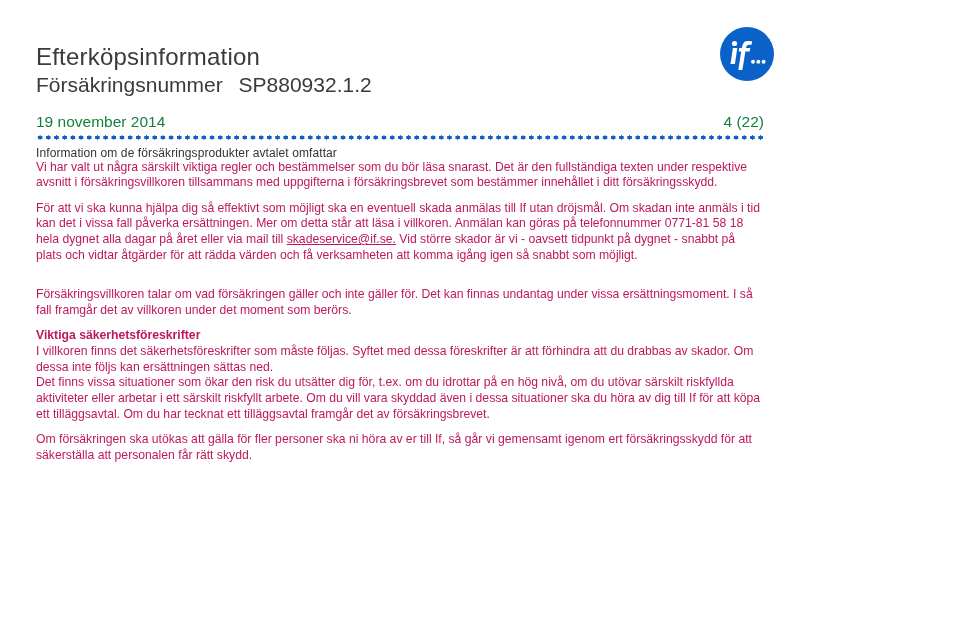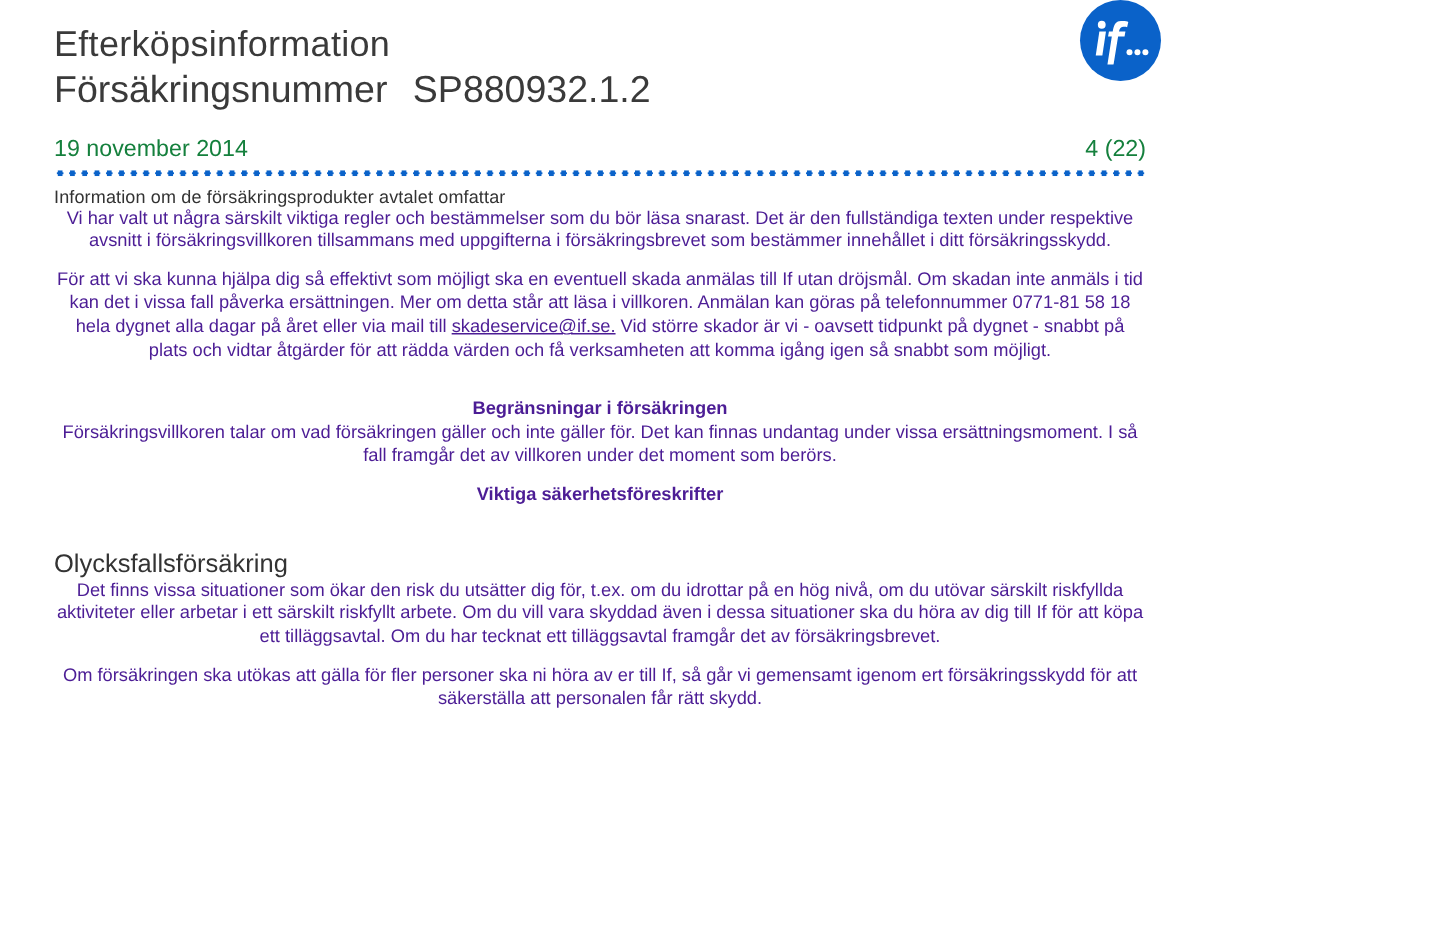--- a/index.html
+++ b/index.html
@@ -12,30 +12,31 @@
     font-family: "Segoe UI", "Helvetica Neue", Arial, sans-serif;
     color: #222;
     position: relative;
     overflow: hidden;
   }
   .page {
     position: relative;
     padding: 16px 36px 10px 36px;
     box-sizing: border-box;
     width: 800px;
+    margin-top: 27px;
   }
   .header-title {
     font-size: 24px;
     color: #3a3a3a;
     font-weight: 400;
     line-height: 1.15;
     letter-spacing: 0.2px;
   }
   .header-sub {
-    font-size: 25px;
+    font-size: 21px;
     color: #3a3a3a;
     font-weight: 400;
     margin-top: 2px;
   }
   .header-sub .label { }
   .header-sub .num { margin-left: 10px; }
   .logo {
     position: absolute;
     top: 0px;
     right: 26px;
@@ -67,22 +68,21 @@
   .section-title {
     font-size: 12px;
     font-weight: 400;
     color: #333;
     margin-top: 6px;
     letter-spacing: 0.1px;
   }
   .para {
     font-size: 12.2px;
     line-height: 1.28;
-    color: #4c1d95;
-    text-align: center;
+    color: #be185d;
   }
   .b { font-weight: 700; }
   .block { margin-top: 10px; }
   .block2 { margin-top: 24px; }
   .underline { text-decoration: underline; }
   .sect-h2 {
     font-size: 17px;
     font-weight: 400;
     color: #333;
     margin-top: 28px;
@@ -125,29 +125,28 @@
   <div class="section-title">Information om de försäkringsprodukter avtalet omfattar</div>
   <div class="para">Vi har valt ut några särskilt viktiga regler och bestämmelser som du bör läsa snarast. Det är den fullständiga texten under respektive avsnitt i försäkringsvillkoren tillsammans med uppgifterna i försäkringsbrevet som bestämmer innehållet i ditt försäkringsskydd.</div>
 
   <div class="block">
     <div class="para">
       <span>För att vi ska kunna hjälpa dig så effektivt som möjligt ska en eventuell skada anmälas till If utan dröjsmål. Om skadan inte anmäls i tid kan det i vissa fall påverka ersättningen. Mer om detta står att läsa i villkoren. Anmälan kan göras på telefonnummer 0771-81 58 18 hela dygnet alla dagar på året eller via mail till </span><span class="underline">skadeservice@if.se.</span><span> Vid större skador är vi - oavsett tidpunkt på dygnet - snabbt på plats och vidtar åtgärder för att rädda värden och få verksamheten att komma igång igen så snabbt som möjligt.</span>
     </div>
   </div>
 
   <div class="block2">
-    <div class="para b">Begränsningar i försäkringen</div>
     <div class="para">Försäkringsvillkoren talar om vad försäkringen gäller och inte gäller för. Det kan finnas undantag under vissa ersättningsmoment. I så fall framgår det av villkoren under det moment som berörs.</div>
   </div>
 
   <div class="block">
     <div class="para b">Viktiga säkerhetsföreskrifter</div>
+    <div class="para">I villkoren finns det säkerhetsföreskrifter som måste följas. Syftet med dessa föreskrifter är att förhindra att du drabbas av skador. Om dessa inte följs kan ersättningen sättas ned.</div>
   </div>
 
-  <div class="sect-h2">Olycksfallsförsäkring</div>
   <div>
     <div class="para">Det finns vissa situationer som ökar den risk du utsätter dig för, t.ex. om du idrottar på en hög nivå, om du utövar särskilt riskfyllda aktiviteter eller arbetar i ett särskilt riskfyllt arbete. Om du vill vara skyddad även i dessa situationer ska du höra av dig till If för att köpa ett tilläggsavtal. Om du har tecknat ett tilläggsavtal framgår det av försäkringsbrevet.</div>
   </div>
 
 
   <div class="block">
     <div class="para">Om försäkringen ska utökas att gälla för fler personer ska ni höra av er till If, så går vi gemensamt igenom ert försäkringsskydd för att säkerställa att personalen får rätt skydd.</div>
   </div>
 
 </div>

